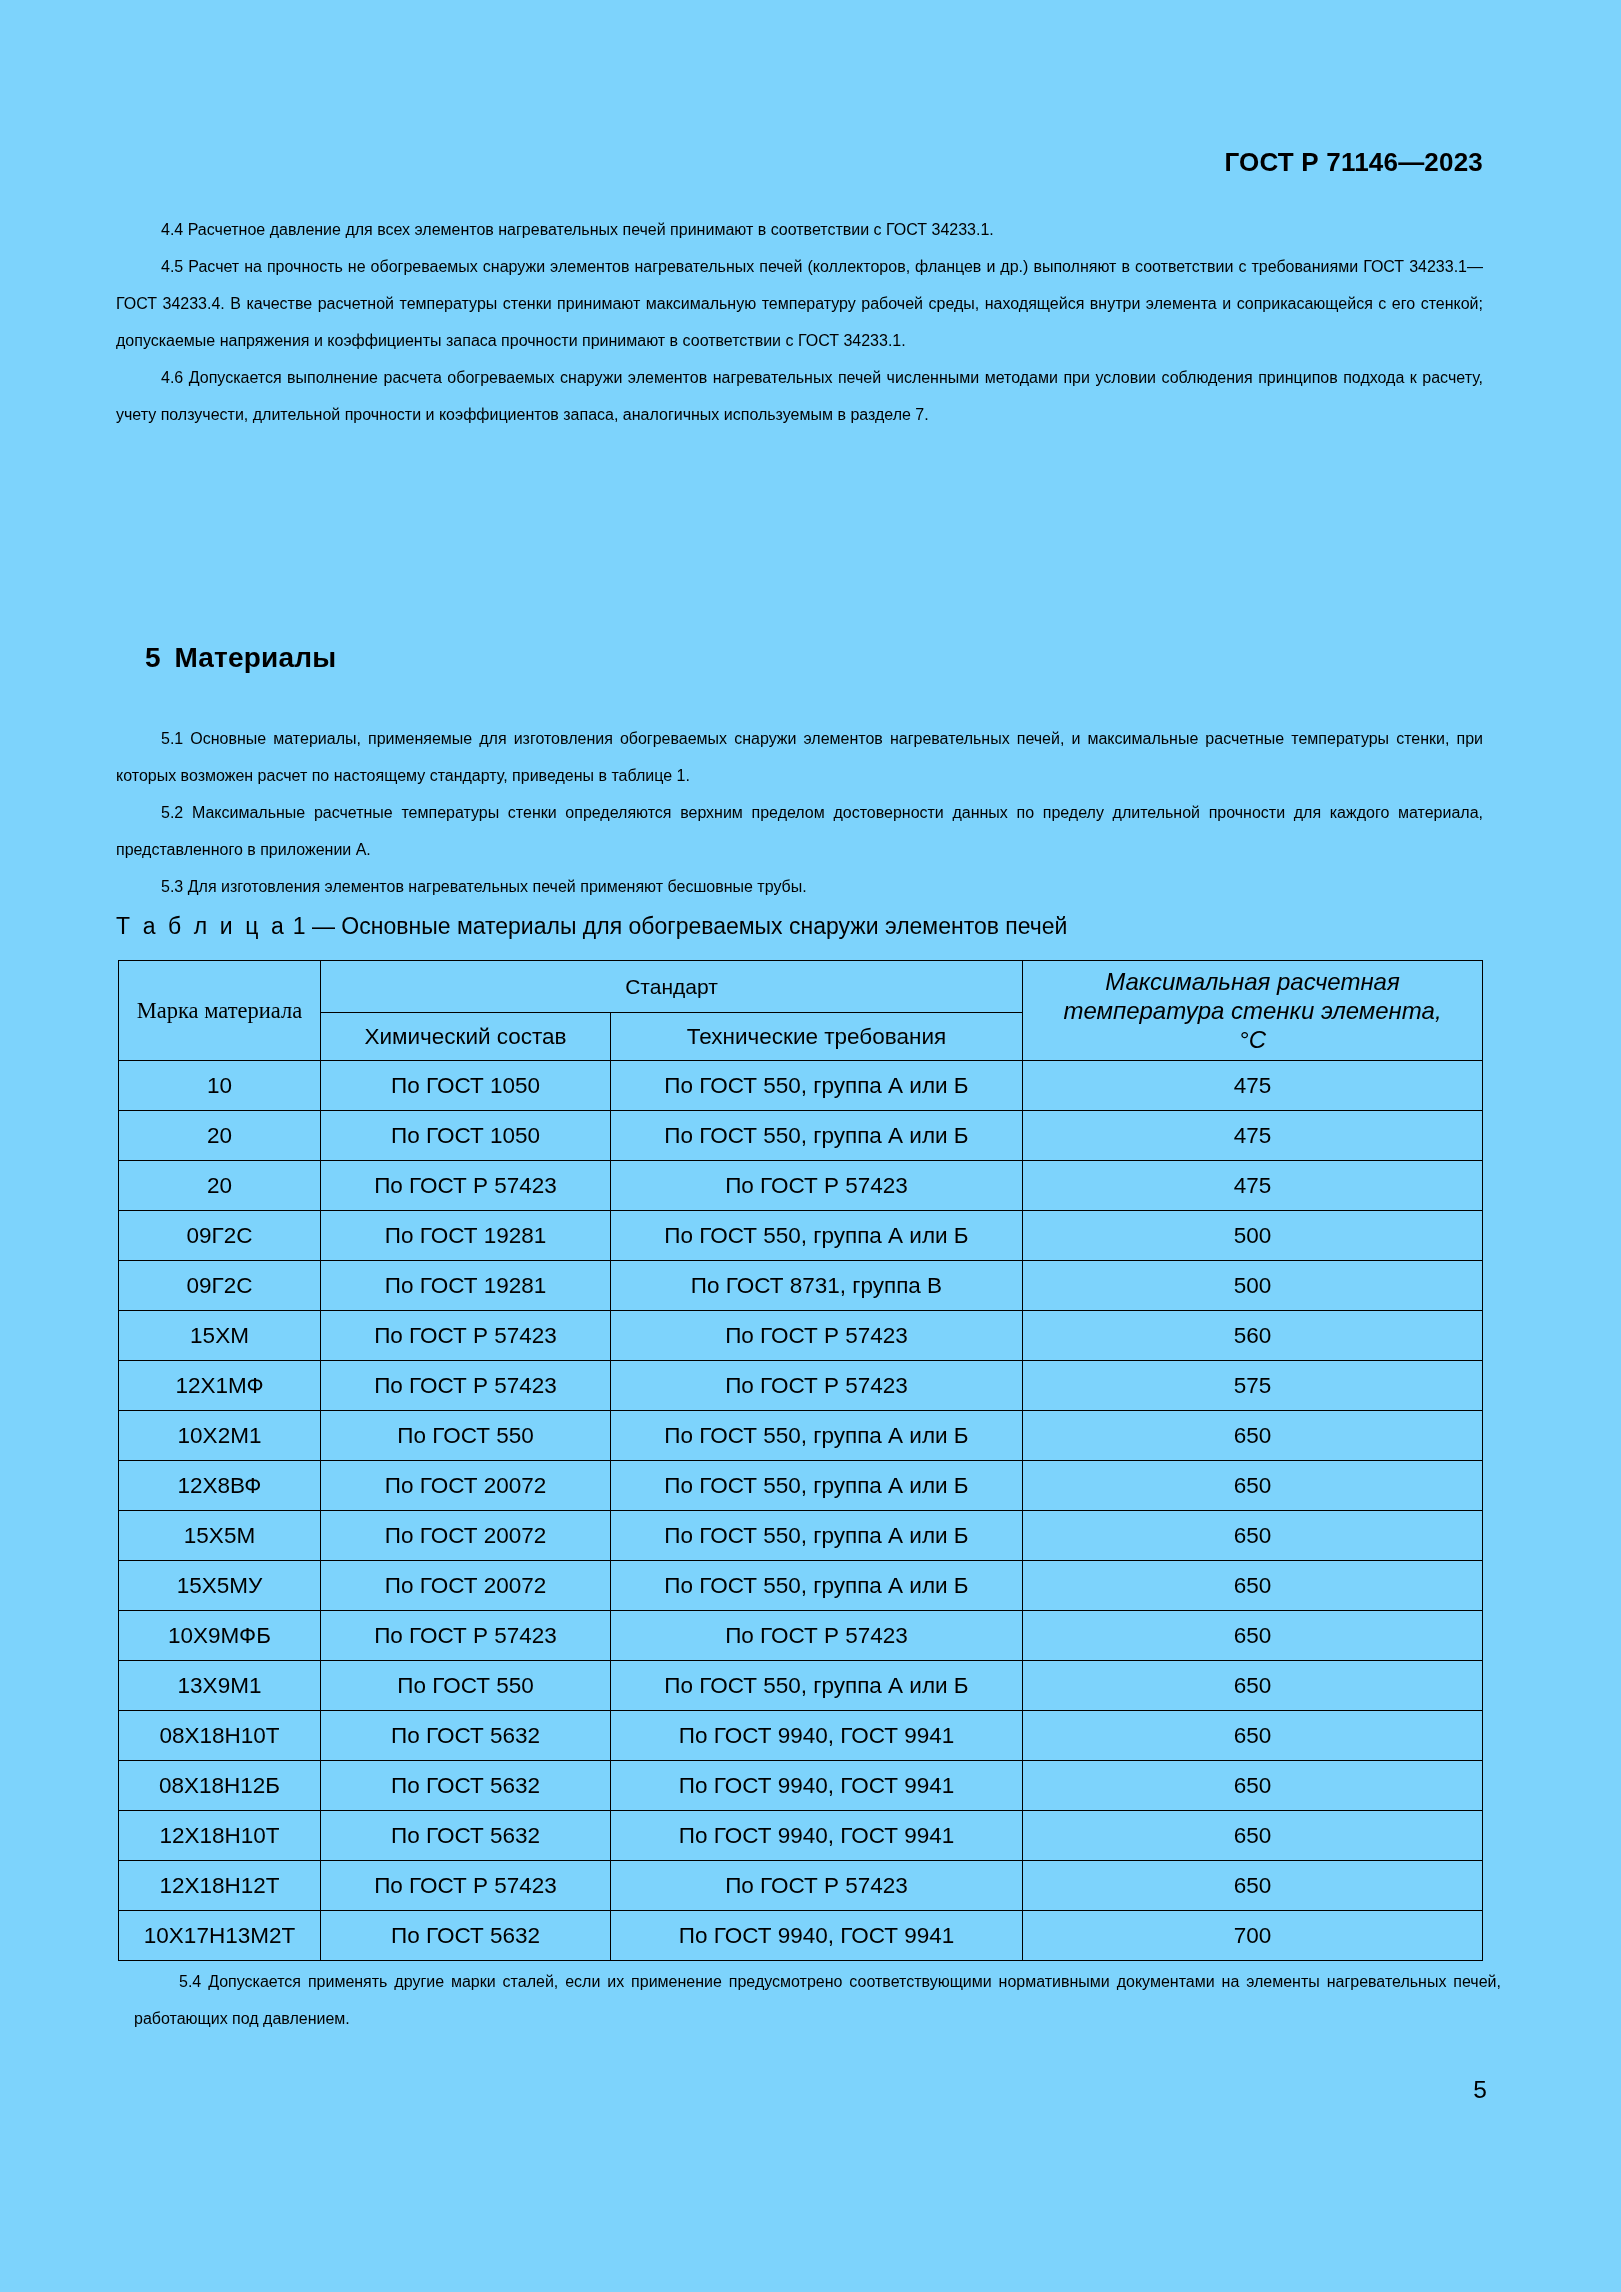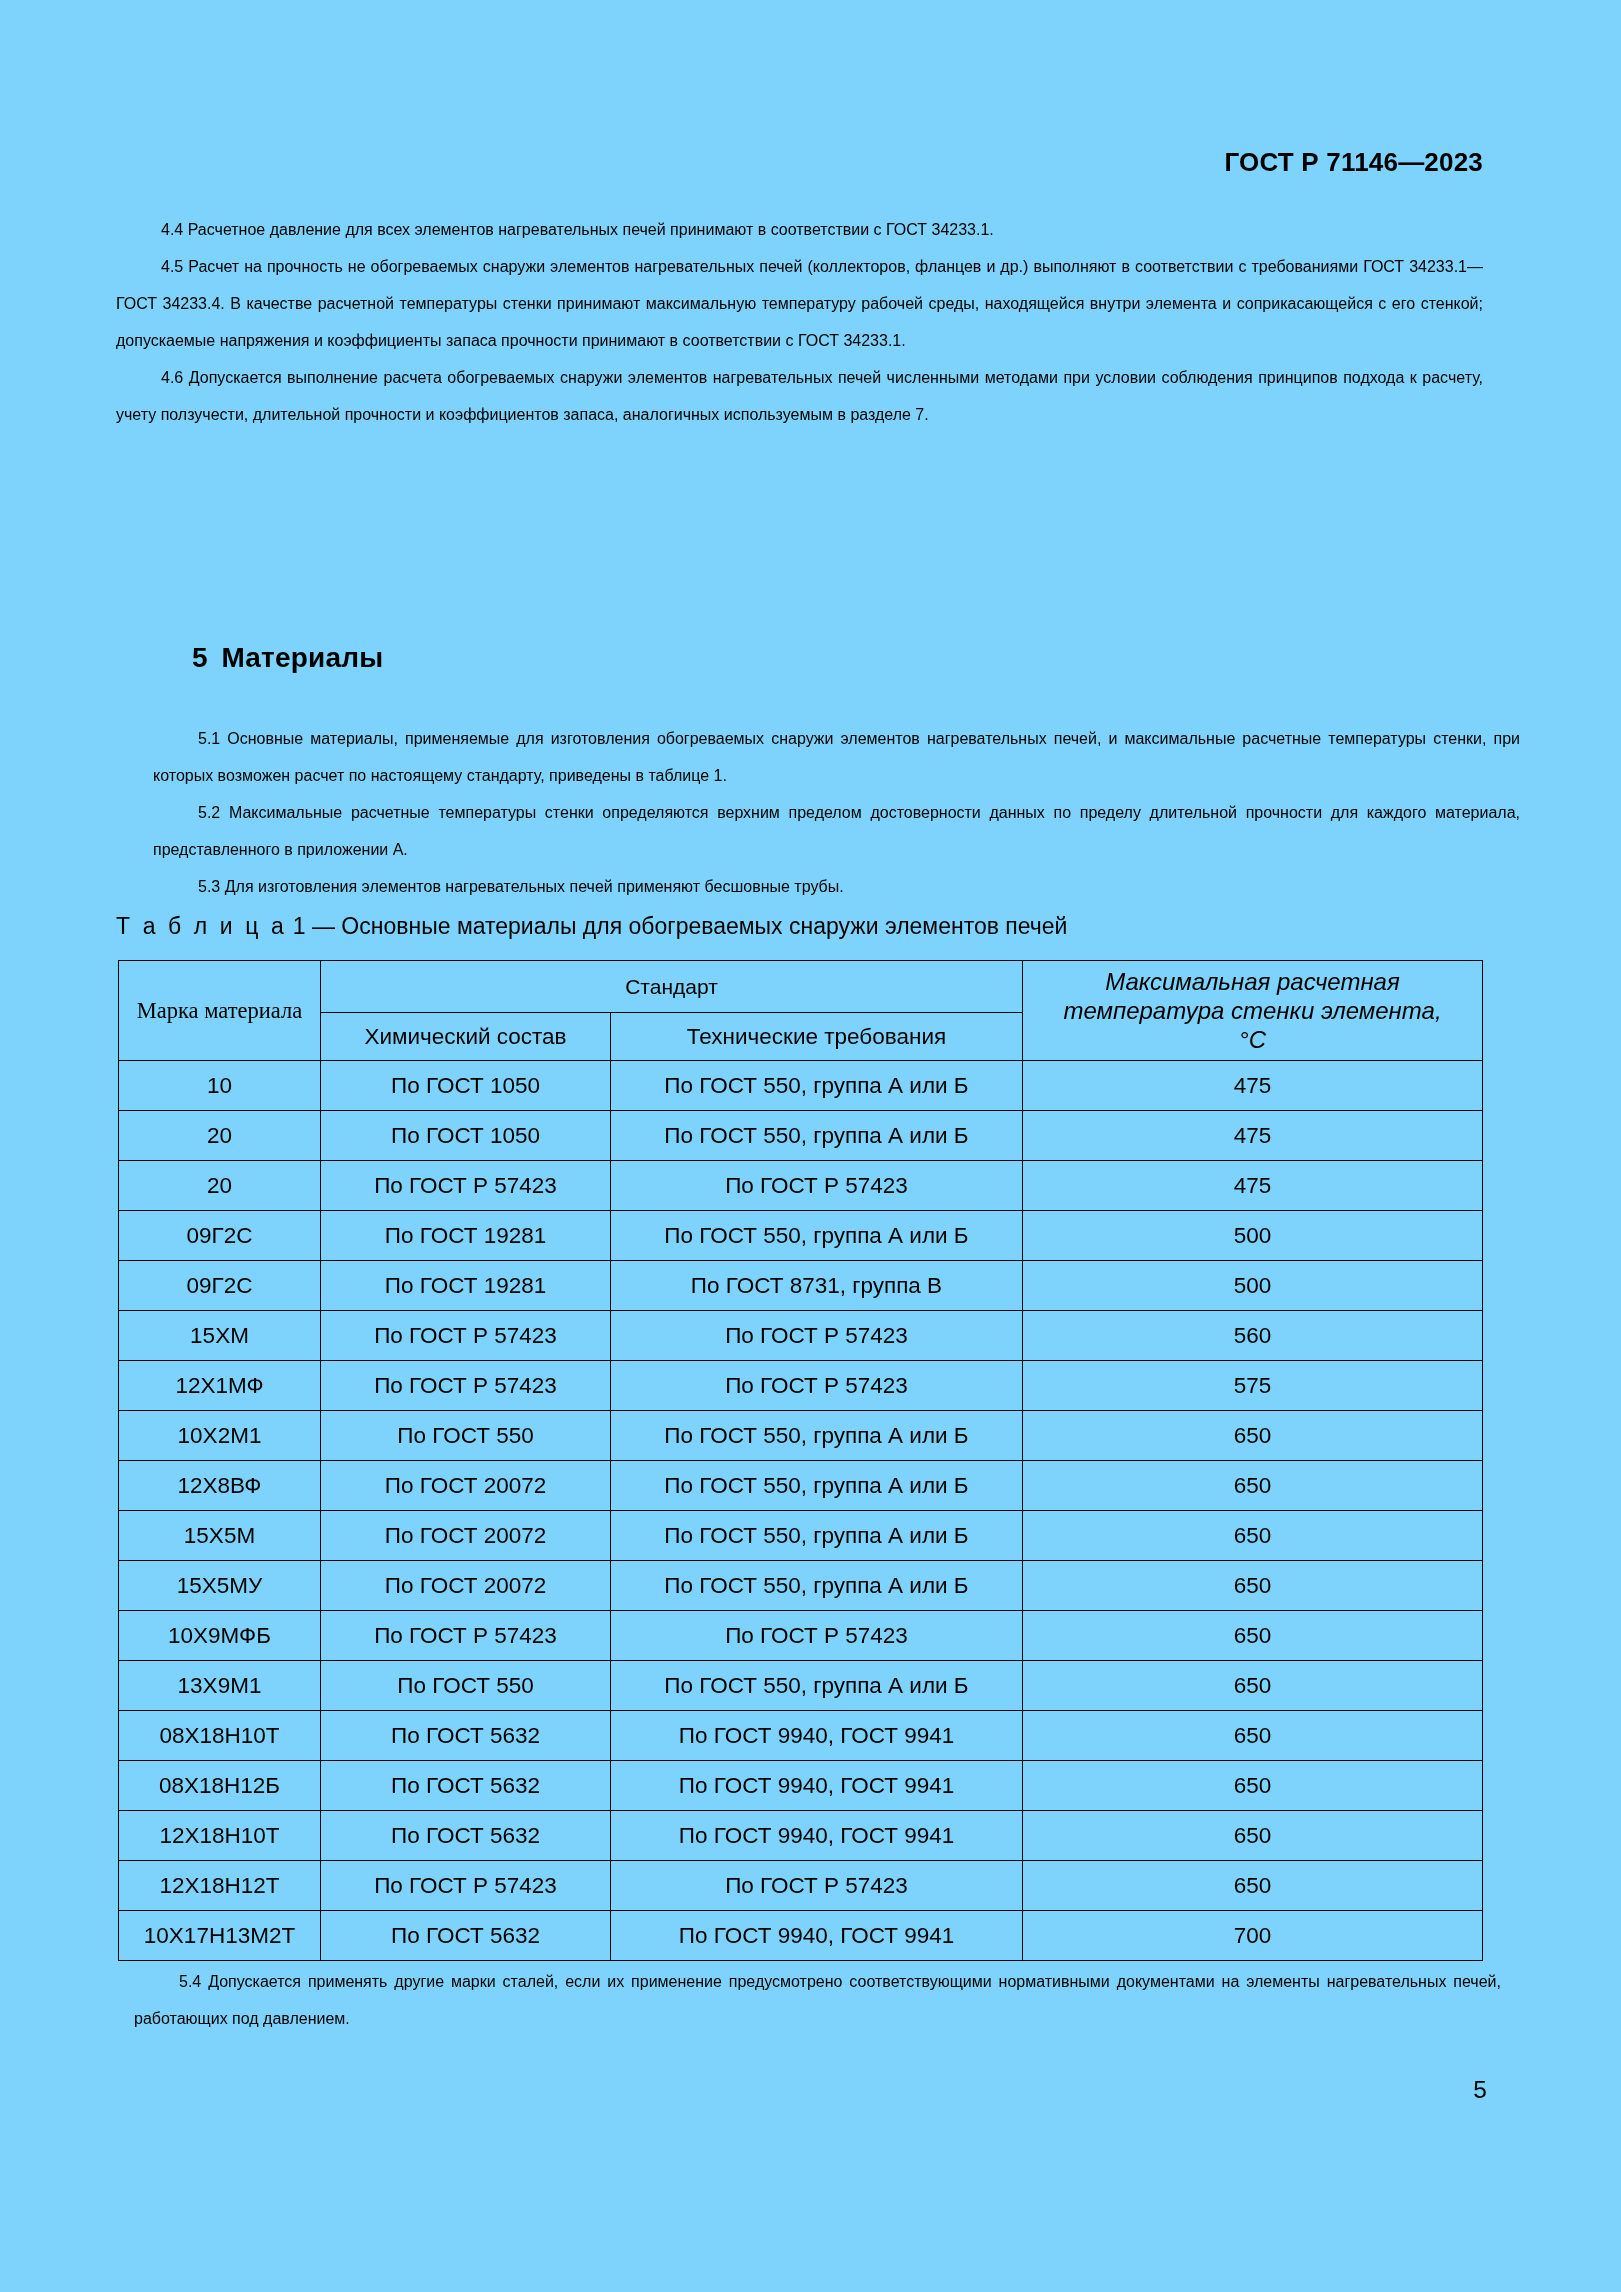--- a/index.html
+++ b/index.html
@@ -59,32 +59,30 @@
   }
 
   
   .section-heading {
     position: absolute;
     left: 145px;
     top: 642px;
     font-size: 28px;
     font-weight: bold;
     letter-spacing: 0.2px;
-    margin-left: 47px;
   }
   .section-heading .sh-num {
     margin-right: 13.7px;
   }
 
   .body-block-2 {
     position: absolute;
     left: 116px;
     top: 720px;
     width: 1367px;
-    margin-left: 37px;
   }
 
   
   .table-caption {
     position: absolute;
     left: 116px;
     top: 913px;
     font-size: 23px;
     white-space: nowrap;
   }

